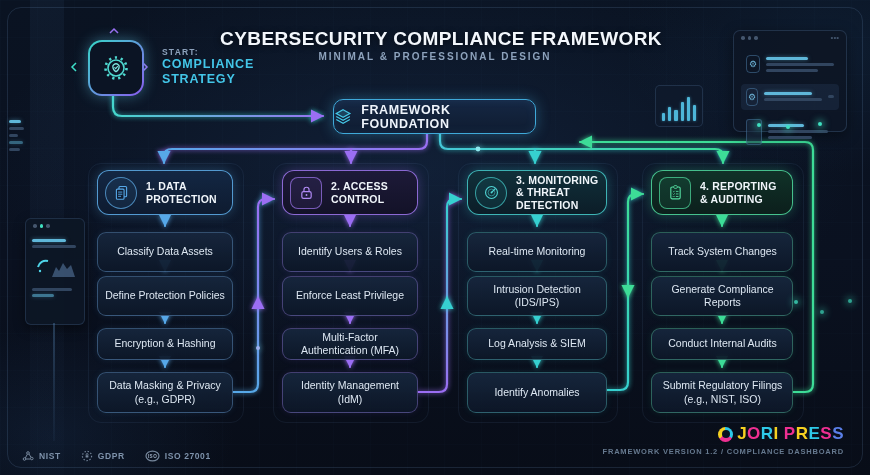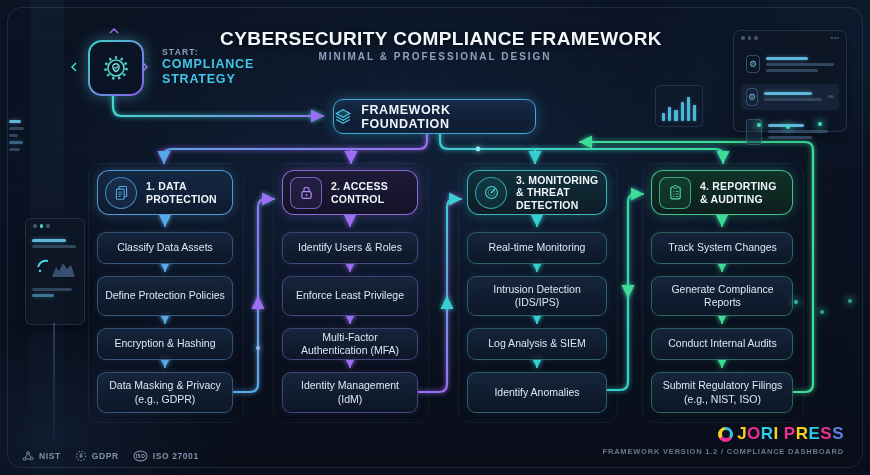--- a/index.html
+++ b/index.html
@@ -65,21 +65,21 @@
   .c1 .htext{width:68px;} .c2 .htext{width:62px;} .c3 .htext{width:100px;} .c4 .htext{width:80px;}
 
   .item{position:absolute;left:var(--x);width:var(--w);border-radius:9px;box-sizing:border-box;
     display:flex;align-items:center;justify-content:center;text-align:center;
     font-size:10.5px;color:#dde7f2;line-height:1.25;padding:2px 7px;
     background:linear-gradient(180deg,rgba(23,39,62,.92),rgba(13,23,40,.94));}
   .c1 .item{border:1px solid rgba(110,165,220,.40);box-shadow:0 0 7px rgba(87,168,232,.10);}
   .c2 .item{border:1px solid rgba(150,125,225,.40);box-shadow:0 0 7px rgba(155,110,243,.10);}
   .c3 .item{border:1px solid rgba(85,190,190,.40);box-shadow:0 0 7px rgba(54,208,208,.10);}
   .c4 .item{border:1px solid rgba(90,205,160,.40);box-shadow:0 0 7px rgba(61,220,151,.10);padding-left:8px;}
-  .b1{top:232px;height:32px;} .b2{top:276px;height:40px;} .b3{top:328px;height:32px;} .b4{top:372px;height:41px;}
+  .b1{top:232px;height:40px;} .b2{top:276px;height:40px;} .b3{top:328px;height:32px;} .b4{top:372px;height:41px;}
 
   
   svg.overlay{position:absolute;left:0;top:0;pointer-events:none;}
   .ln{fill:none;stroke-width:2.2;stroke-linecap:round;}
   .lnthin{fill:none;stroke-width:2;stroke-linecap:round;}
   .glB{filter:drop-shadow(0 0 2.5px rgba(87,168,232,.9));}
   .glP{filter:drop-shadow(0 0 2.5px rgba(155,110,243,.9));}
   .glT{filter:drop-shadow(0 0 2.5px rgba(54,208,208,.9));}
   .glG{filter:drop-shadow(0 0 2.5px rgba(61,220,151,.9));}
   .node{filter:drop-shadow(0 0 3px rgba(120,220,230,.9));}
@@ -105,21 +105,21 @@
   .chartpanel{position:absolute;left:655px;top:85px;width:48px;height:42px;border-radius:5px;
     background:rgba(15,26,44,.85);border:1px solid rgba(95,135,185,.22);
     display:flex;align-items:flex-end;gap:3px;padding:5px 6px;box-sizing:border-box;}
   .bar{width:4px;background:#4db6d9;border-radius:1px;box-shadow:0 0 3px rgba(77,182,217,.6);}
   .gdot{position:absolute;width:4px;height:4px;border-radius:50%;background:#3fe0c0;
     box-shadow:0 0 7px 2px rgba(63,224,192,.55);}
   .codestrip{position:absolute;left:9px;top:116px;width:16px;}
   .codestrip .sk{margin:4px 0;}
 
   
-  .badges{position:absolute;left:22px;top:450px;display:flex;align-items:center;gap:14px;}
+  .badges{position:absolute;left:22px;top:450px;display:flex;align-items:center;gap:20px;}
   .badge{display:flex;align-items:center;gap:5px;color:#7e92ab;font-size:8.5px;font-weight:700;letter-spacing:.6px;}
   .logo{position:absolute;right:26px;top:424px;display:flex;align-items:center;gap:4px;}
   .ring{width:15px;height:15px;border-radius:50%;background:conic-gradient(#2ec9e8 0 33%,#ee2f92 33% 66%,#f5d021 66% 100%);position:relative;}
   .ring::after{content:"";position:absolute;inset:3.5px;border-radius:50%;background:#0a1120;}
   .logoletters{font-size:17px;font-weight:700;letter-spacing:.5px;display:flex;}
   .lsp{width:5px;}
   .caption{position:absolute;right:26px;top:447px;font-size:7.5px;font-weight:700;letter-spacing:.8px;color:#66798f;}
 </style>
 </head>
 <body>

